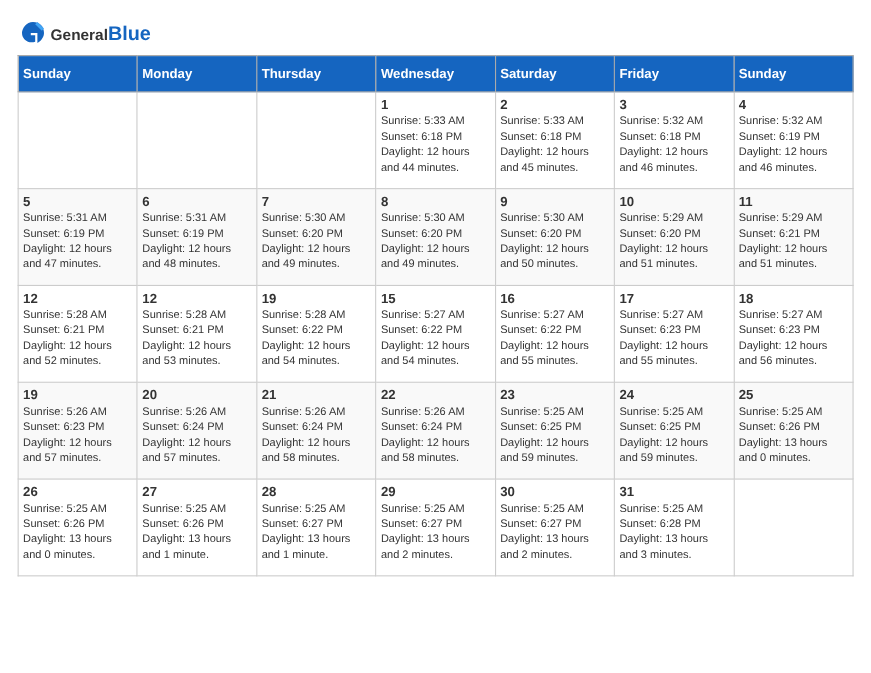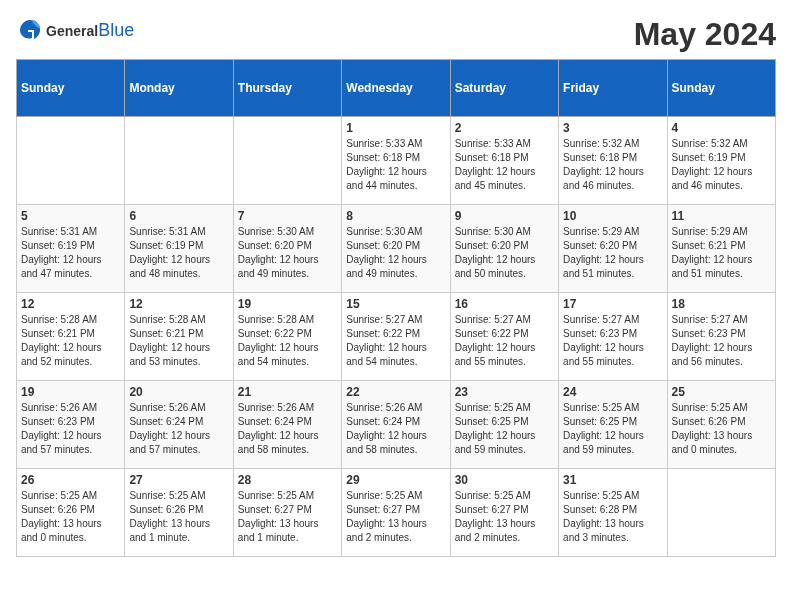--- a/index.html
+++ b/index.html
@@ -20,21 +20,21 @@
       display: flex;
       align-items: center;
     }
     .logo-text-general {
       font-size: 14px;
       font-weight: bold;
       color: #333;
     }
     .logo-text-blue {
       font-size: 18px;
-      font-weight: normal;
+      font-weight: bold;
       color: #1565c0;
     }
     .logo-icon {
       width: 28px;
       height: 28px;
       margin-right: 2px;
     }
     .title-area {
       text-align: right;
     }
@@ -50,21 +50,21 @@
     .calendar-table {
       width: 100%;
       border-collapse: collapse;
       table-layout: fixed;
     }
     .calendar-table thead tr th {
       background-color: #1565c0;
       color: #fff;
       font-size: 12px;
       font-weight: bold;
-      padding: 21px 4px;
+      padding: 9px 4px;
       text-align: left;
       border: 1px solid #aaa;
     }
     .calendar-table tbody tr td {
       border: 1px solid #ccc;
       vertical-align: top;
       padding: 4px 4px;
       font-size: 10px;
       color: #333;
       height: 88px;
@@ -93,21 +93,20 @@
     <svg class="logo-icon" viewBox="0 0 28 28" xmlns="http://www.w3.org/2000/svg">
       <rect x="0" y="0" width="28" height="28" fill="white"></rect>
       <path d="M14 4 C8 4 4 10 4 14 C4 20 10 24 16 22 L16 16 L12 16 L12 14 L18 14 L18 23 C22 21 24 17 24 14 C24 8 20 4 14 4 Z" fill="#1565c0"></path>
       <path d="M18 4 L24 10 L22 12 L16 6 Z" fill="#42a5f5"></path>
     </svg>
     <div>
       <span class="logo-text-general">General</span><span class="logo-text-blue">Blue</span>
     </div>
   </div>
   <div class="title-area">
-    <div class="month-title">May 2024</div>
   </div>
 </div>
 
 <table class="calendar-table">
   <thead>
     <tr id="days-header">
     <th>Sunday</th>
         <th>Monday</th>
         <th>Thursday</th>
         <th>Wednesday</th>

